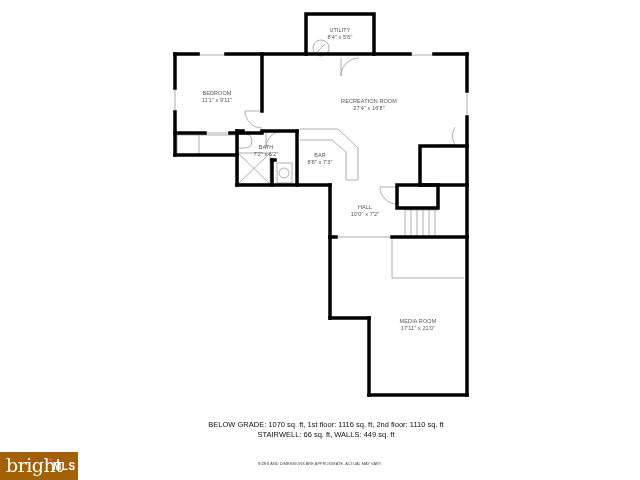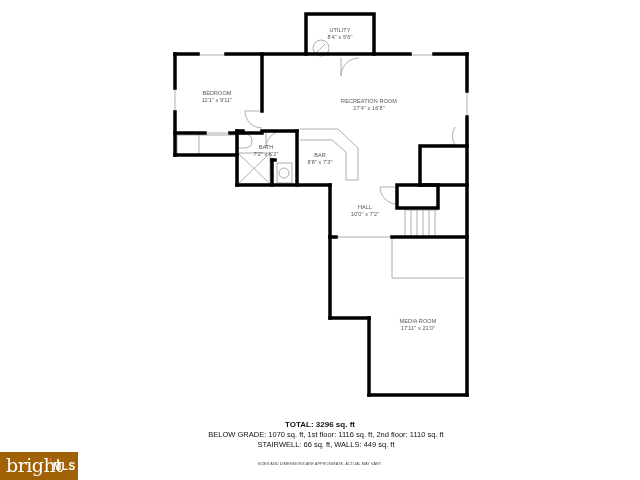--- a/index.html
+++ b/index.html
@@ -135,21 +135,20 @@
     <span>HALL</span>
     <span class="dim">10'0" x 7'2"</span>
   </div>
   <div class="room-label" style="left:418px; top:318px;">
     <span>MEDIA ROOM</span>
     <span class="dim">17'11" x 21'0"</span>
   </div>
 </div>
 
 <div id="summary">
-  <div id="total">TOTAL: 3296 sq. ft</div>
   <div class="sumline">BELOW GRADE: 1070 sq. ft, 1st floor: 1116 sq. ft, 2nd floor: 1110 sq. ft</div>
   <div class="sumline">STAIRWELL: 66 sq. ft, WALLS: 449 sq. ft</div>
 </div>
 <div id="disclaimer">SIZES AND DIMENSIONS ARE APPROXIMATE, ACTUAL MAY VARY.</div>
 
 <div id="logo">
   <span class="brand">bright</span>
   <span class="dot"></span>
   <span class="mls">MLS</span>
 </div>

